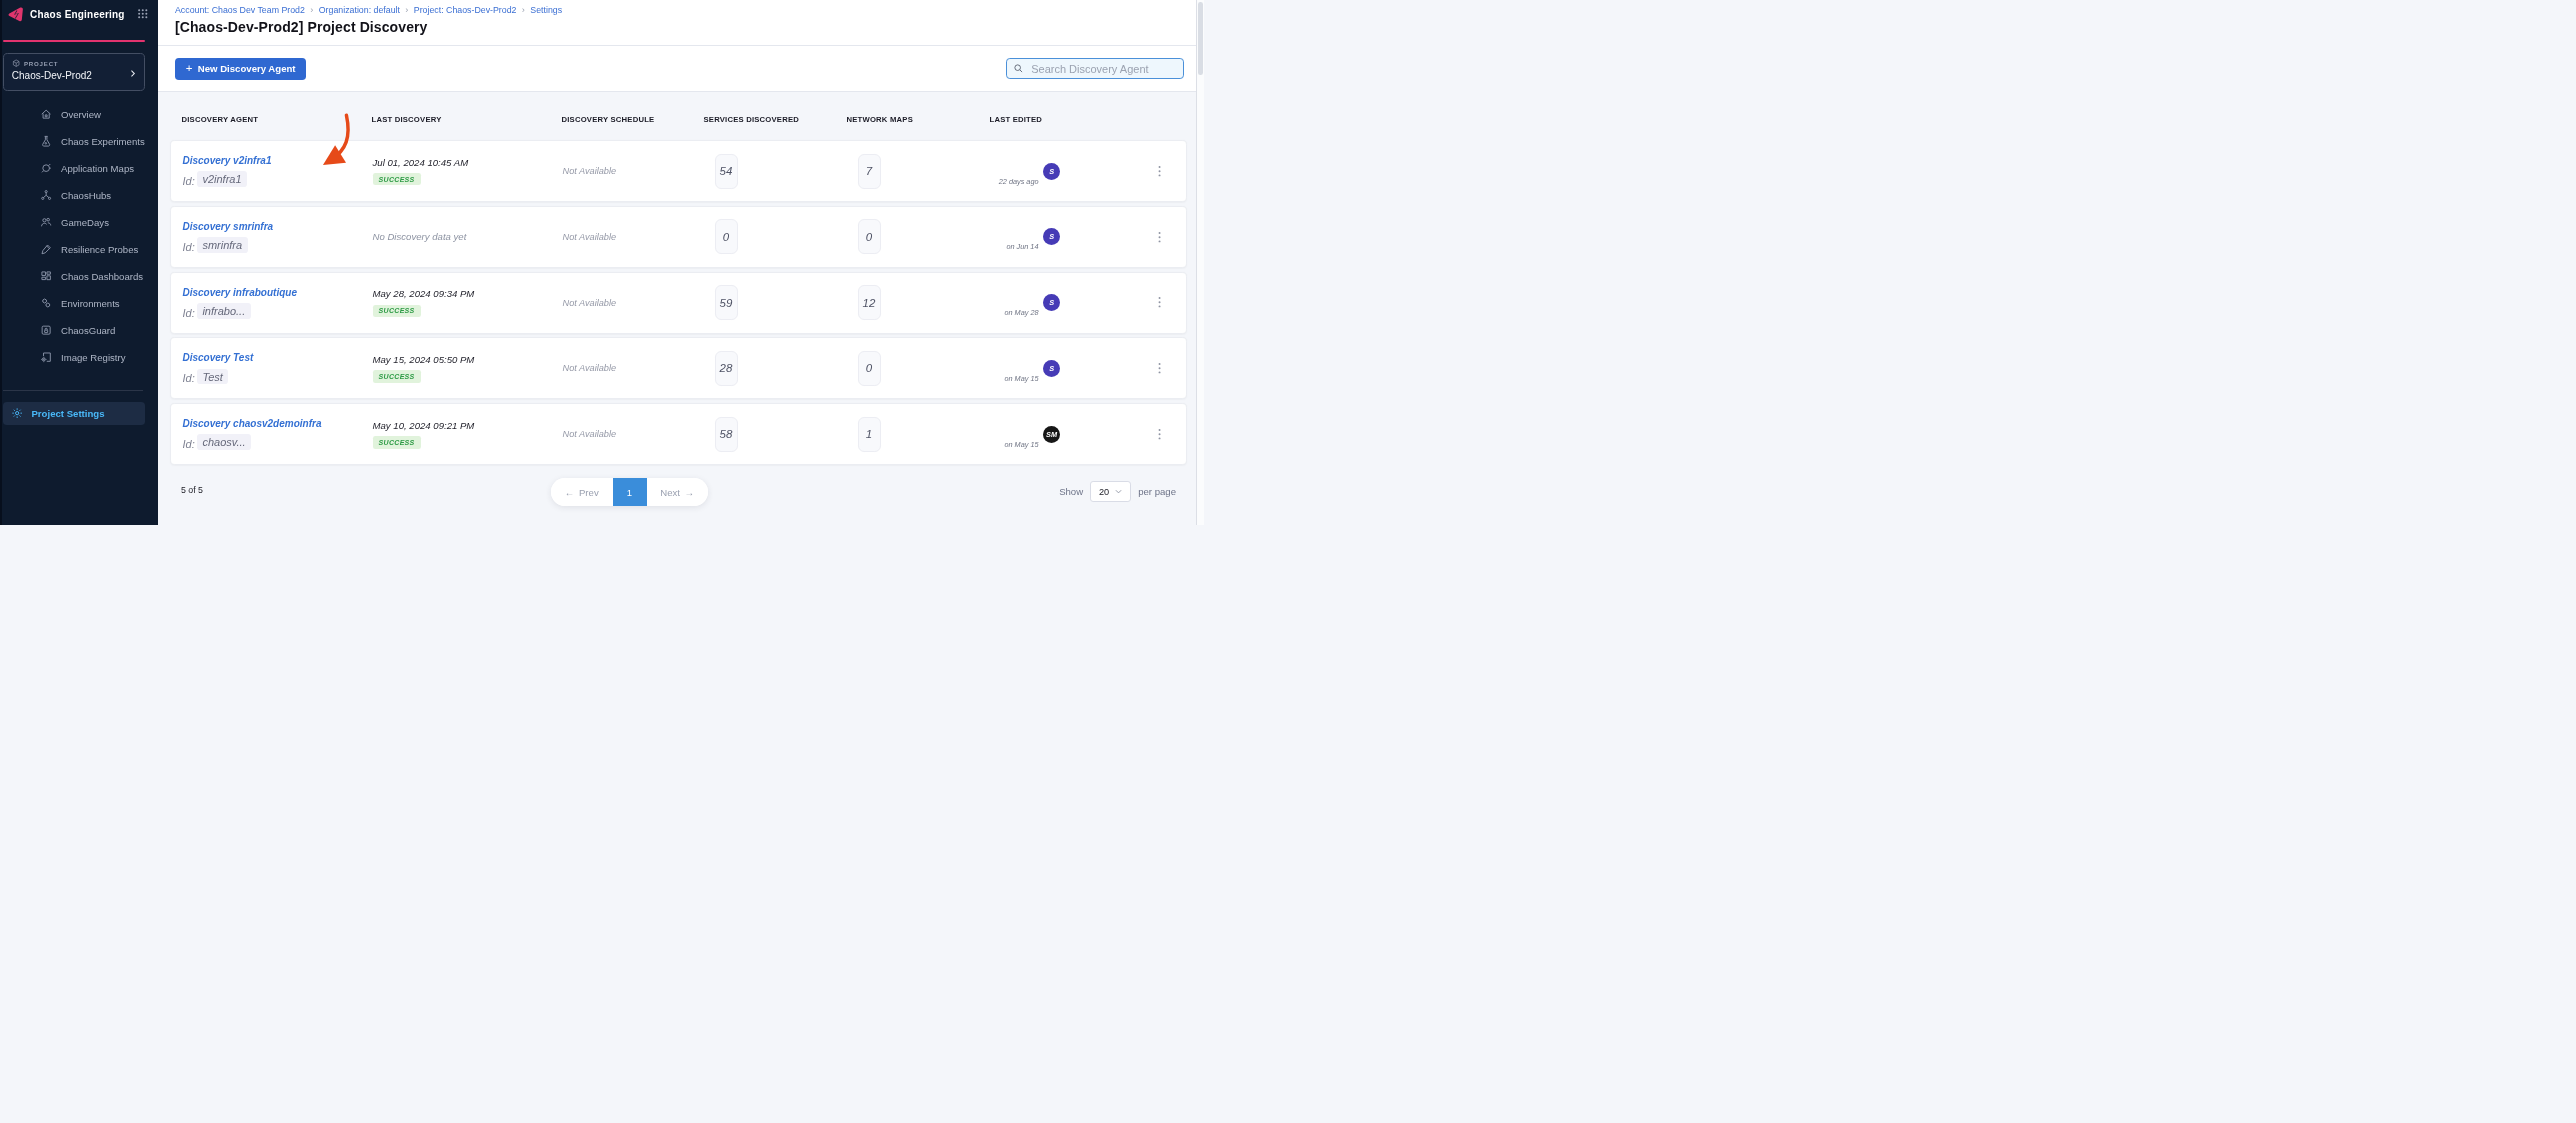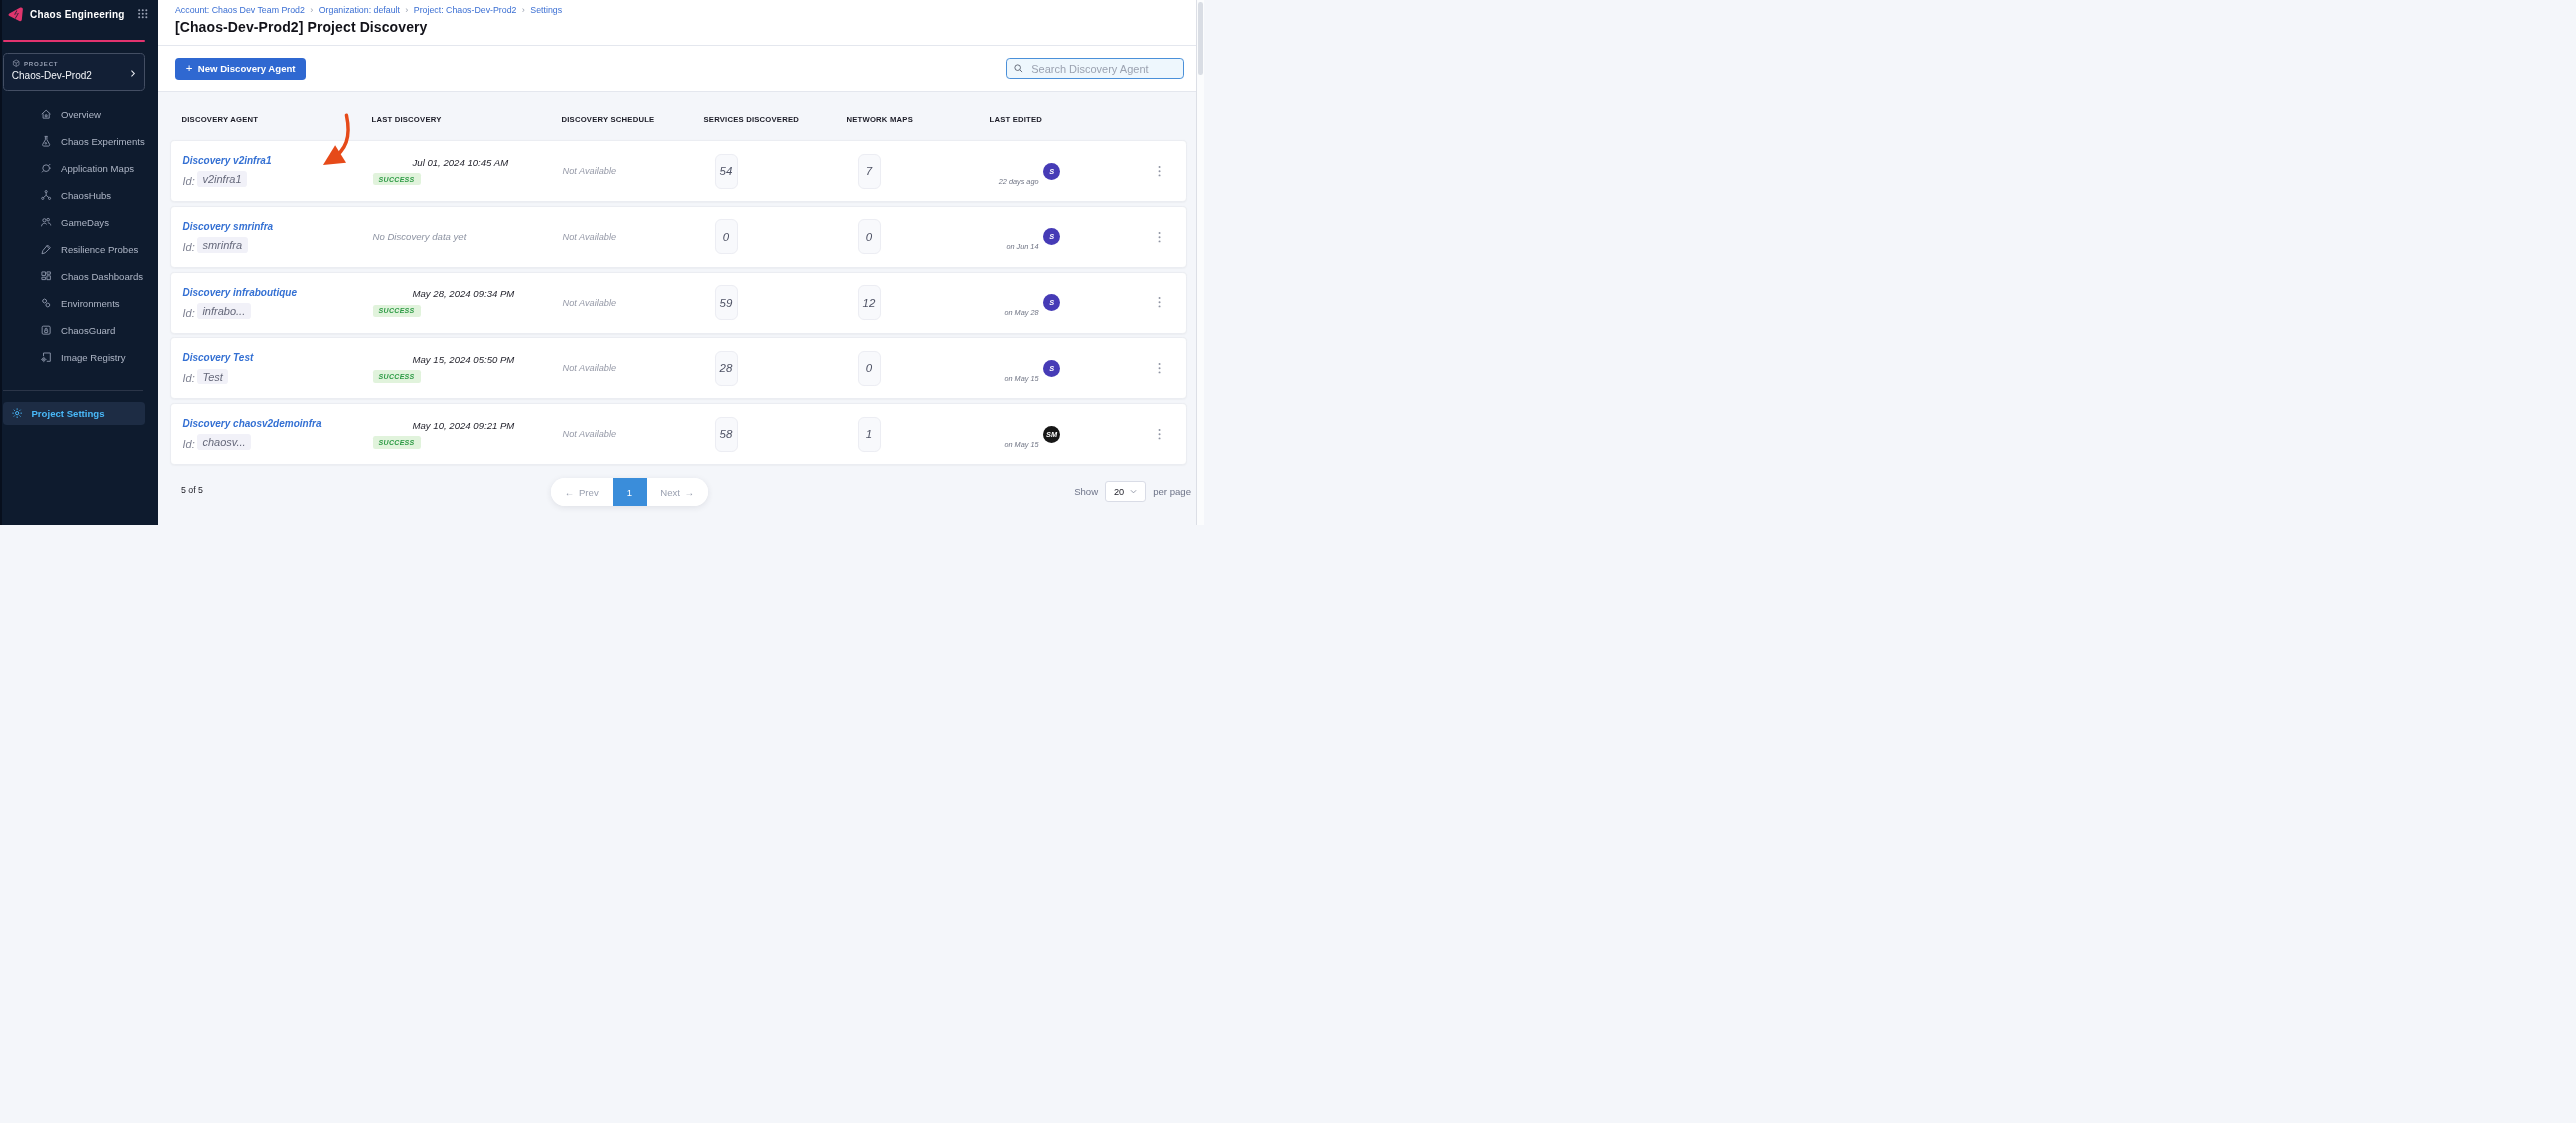--- a/index.html
+++ b/index.html
@@ -64,21 +64,21 @@
     font-size:7.7px; font-weight:700; color:#1b1b26; letter-spacing:0.2px; z-index:1; }
   .rows { position:absolute; left:170px; top:140px; width:1017px; display:flex; flex-direction:column; gap:3.8px; z-index:1; }
   .row { height:62px; background:#fff; border:0.8px solid #ebedf2; border-radius:4.6px;
     display:grid; grid-template-columns:190px 190px 142px 143px 143px 1fr; align-items:center;
     padding-left:11.5px; box-shadow:0 0.8px 1.5px rgba(40,41,61,.04);font-style:italic; }
   .col-agent { display:flex; flex-direction:column; gap:5.4px; }
   .row-name { font-size:10px; font-weight:700; color:#3470d3; text-decoration:none; cursor:pointer; width:fit-content; }
   .row-id { font-size:11px; color:#7d8091; display:flex; align-items:flex-end; gap:2.3px; }
   .id-pill { background:#f1f1f8; border-radius:3.1px; padding:1.9px 5.4px; color:#65687a; }
   .col-last { display:flex; flex-direction:column; gap:5.4px; }
-  .ld-date { font-size:9.6px; color:#1e1e28;margin-left:40px; }
+  .ld-date { font-size:9.6px; color:#1e1e28; }
   .badge { width:fit-content; background:#e1f3dc; color:#2c9a44; font-size:7px; font-weight:700;
     letter-spacing:0.3px; padding:2.7px 6.1px; border-radius:2.3px; }
   .no-data { font-size:9.6px; color:#8d93a2; }
   .col-sched { font-size:9.2px; color:#969aa8; }
   .num-box { width:23px; height:35px; margin-left:10px; background:#f8f9fc; border:0.8px solid #ecedf3;
     border-radius:6.1px; display:flex; align-items:center; justify-content:center;
     font-size:11.5px; color:#4e5264; }
   .col-edited { display:flex; align-items:center; width:100%; height:100%; }
   .edited-text { width:48px; text-align:right; font-size:7.3px; color:#6f7484;margin-top:20px; }
   .avatar { width:17px; height:17px; margin-left:4.6px; border-radius:50%; background:#463bb6; color:#fff;
@@ -86,21 +86,21 @@
   .kebab { margin-left:auto; margin-right:21.5px; color:#8f94a3; cursor:pointer; padding:3.1px; }
 
   
   .count { position:absolute; left:181px; top:485px; font-size:8.8px; color:#1c1c24; z-index:1; }
   .pagination { position:absolute; left:551px; top:478px; width:157px; height:28px; background:#fff;
     border-radius:14.6px; box-shadow:0 1.5px 6.1px rgba(40,41,61,.10); display:flex; overflow:hidden; z-index:1; }
   .pg-btn { flex:1; display:flex; align-items:center; justify-content:center; gap:4.6px;
     color:#9aa0b0; font-size:9.6px; cursor:pointer; background:#fff; border:none; font-family:inherit; }
   .pg-current { width:34px; background:#3a8dda; color:#fff; font-size:9.6px; display:flex;
     align-items:center; justify-content:center; cursor:pointer; }
-  .show-wrap { position:absolute; right:13px; top:481px; display:flex; align-items:center; gap:7px;
+  .show-wrap { position:absolute; right:28px; top:481px; display:flex; align-items:center; gap:7px;
     font-size:9.6px; color:#6d7388; z-index:1; }
   .page-size-select { width:41px; height:21px; background:#fff; border:0.8px solid #d9dce6; border-radius:3.1px;
     display:flex; align-items:center; justify-content:center; gap:6.1px; font-size:9.2px; color:#1d1d26; cursor:pointer; }
   .sel-chev { color:#8a90a0; }
 
   
   .scrollbar { position:absolute; right:0; top:0; width:8.4px; height:525px; background:#fbfcfd;
     border-left:0.8px solid #dcdfe6; z-index:4; }
   .scroll-thumb { position:absolute; top:2.3px; left:1.5px; width:4.6px; height:73px; background:#d9dde4; border-radius:2.3px; }
   .arrow-overlay { position:absolute; left:0; top:0; width:1204px; height:525px; pointer-events:none; z-index:5; }

